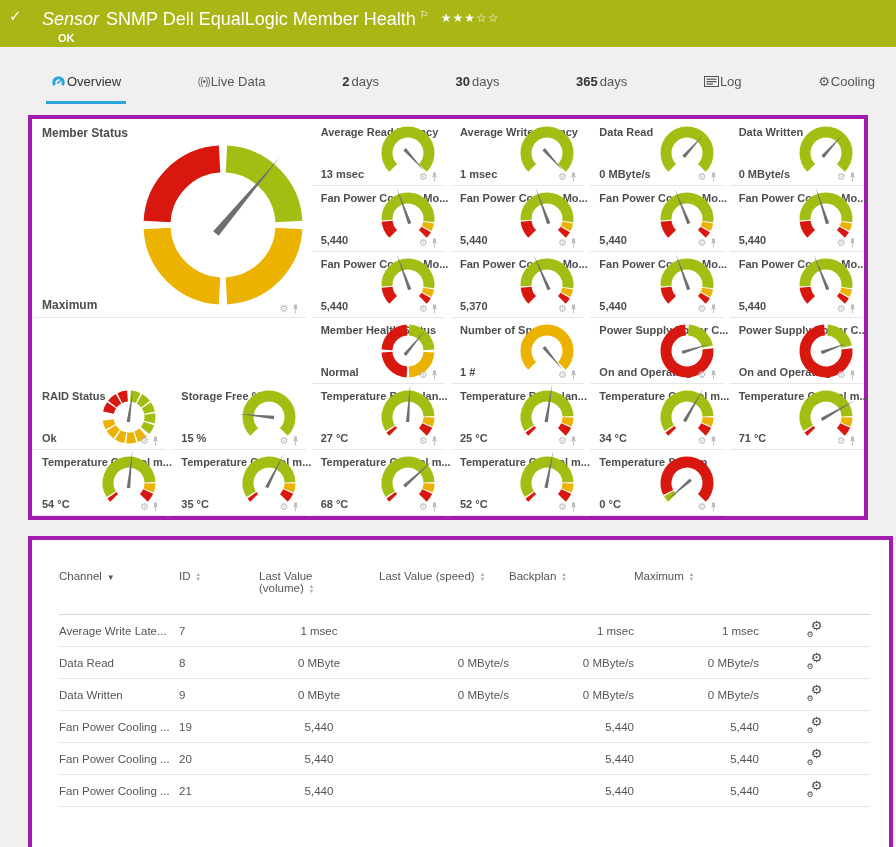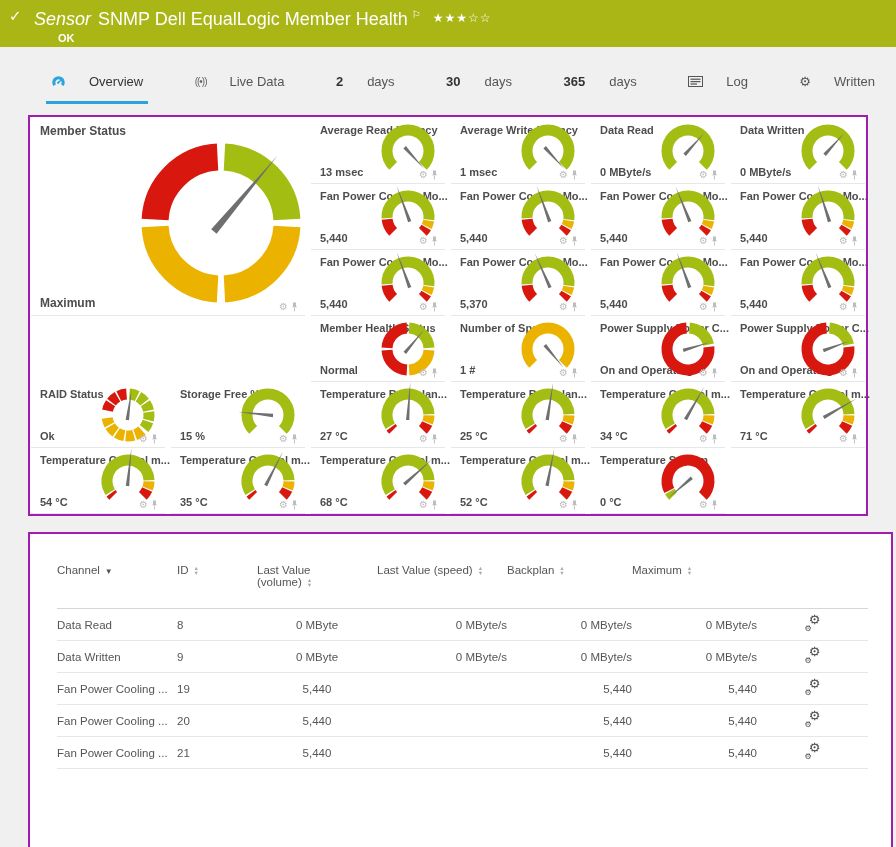--- a/index.html
+++ b/index.html
@@ -4,36 +4,36 @@
 <style>
   html,body{margin:0;padding:0;}
   body{
     width:896px;height:847px;overflow:hidden;background:#f0f0f0;
     font-family:"Liberation Sans","DejaVu Sans",sans-serif;
     -webkit-font-smoothing:antialiased;
   }
   
   .topbar{height:47px;background:#a9b616;color:#fff;position:relative;box-sizing:border-box;padding:5px 0 0 10px;}
   .topbar .check{position:absolute;left:9px;top:7px;font-size:15px;font-weight:700;}
-  .titleline{margin-left:24px;font-size:18px;line-height:20px;white-space:nowrap;}
+  .titleline{margin-left:32px;font-size:18px;line-height:20px;white-space:nowrap;}
   .titleline .kind{font-style:italic;margin-right:7px;}
   .titleline .flag{font-size:10px;vertical-align:super;margin-left:4px;}
   .titleline .stars{font-size:12px;margin-left:12px;letter-spacing:1px;position:relative;top:-3px;}
   .okstatus{margin-left:48px;font-size:11px;font-weight:700;margin-top:1px;}
   
   .tabs{height:57px;display:flex;align-items:flex-end;justify-content:space-between;padding:0 16px 0 46px;}
-  .tab{display:flex;align-items:center;gap:23px;padding:0 5px 12px 5px;border-bottom:3px solid transparent;
+  .tab{display:flex;align-items:center;gap:1px;padding:0 5px 12px 5px;border-bottom:3px solid transparent;
        font-size:13px;color:#555;cursor:pointer;white-space:nowrap;}
   .tab.active{border-bottom-color:#2aa5dc;color:#333;}
   .tab .num{font-weight:700;color:#333;margin-right:1px;}
   .tab .ticon{display:inline-flex;align-items:center;}
   .tab .broadcast{font-size:10px;color:#666;letter-spacing:-1px;}
   .tab .geartxt{font-size:13px;color:#555;}
   
-  .panel{background:#fff;border:2px solid #a21caf;box-sizing:border-box;}
+  .panel{background:#fff;border:4px solid #a21caf;box-sizing:border-box;}
   .gauges{margin:11px 0 0 28px;width:840px;display:grid;grid-template-columns:repeat(6,1fr);
           grid-auto-rows:66px;column-gap:6px;padding:1px 1px 0 1px;}
   .cell{position:relative;border-bottom:1px solid #e7e7e7;}
   .cell.main{grid-column:1/3;grid-row:1/4;}
   .g-title{position:absolute;top:6px;left:9px;font-size:11px;font-weight:700;color:#4d4d4d;white-space:nowrap;z-index:1;}
   .g-value{position:absolute;bottom:5px;left:9px;font-size:11px;font-weight:700;color:#4d4d4d;white-space:nowrap;}
   .cell svg.gauge{position:absolute;top:4px;right:5px;overflow:visible;z-index:2;}
   .cell.main .g-title,.cell.main .g-value{font-size:12px;}
   .cell.main svg.gauge{top:8px;right:auto;left:90px;}
   .g-icons{position:absolute;bottom:3px;right:7px;z-index:3;display:flex;gap:3px;align-items:flex-end;}
@@ -107,21 +107,21 @@
           <rect x="2.5" y="5" width="10" height="1.2" fill="#555"></rect>
           <rect x="2.5" y="7.4" width="6.5" height="1.2" fill="#555"></rect>
         </svg>
       </span>
       <span>Log</span>
     </div>
     <div class="tab">
       <span class="ticon">
         <span class="geartxt">⚙</span>
       </span>
-      <span>Written</span>
+      <span>Cooling</span>
     </div>
   </nav>
 
 <section class="panel gauges" id="gauge-grid">
     <div class="cell main">
       <span class="g-title">Member Status</span>
       <svg class="gauge" width="200" height="190" viewBox="0 0 200 190">
         <path d="M 34.09 93.55 A 66 66 0 0 1 96.55 31.09" fill="none" stroke="#d8170f" stroke-width="27"></path>
         <path d="M 103.45 31.09 A 66 66 0 0 1 165.91 93.55" fill="none" stroke="#a3bd13" stroke-width="27"></path>
         <path d="M 165.91 100.45 A 66 66 0 0 1 103.45 162.91" fill="none" stroke="#ecb200" stroke-width="27"></path>
@@ -641,20 +641,29 @@
               <span>▼</span>
             </span></th>
         <th class="t-max"><span>Maximum</span><span class="sort">
               <span>▲</span>
               <span>▼</span>
             </span></th>
         <th></th>
       </tr>
     </thead>
     <tbody id="channel-rows">
+        <tr>
+          <td class="t-channel">Average Write Late...</td>
+          <td class="t-id">7</td>
+          <td class="t-vol">1 msec</td>
+          <td class="t-speed"></td>
+          <td class="t-min">1 msec</td>
+          <td class="t-max">1 msec</td>
+          <td class="t-edit"><span class="chedit"><span class="g1">⚙</span><span class="g2">⚙</span></span></td>
+        </tr>
         <tr>
           <td class="t-channel">Data Read</td>
           <td class="t-id">8</td>
           <td class="t-vol">0 MByte</td>
           <td class="t-speed">0 MByte/s</td>
           <td class="t-min">0 MByte/s</td>
           <td class="t-max">0 MByte/s</td>
           <td class="t-edit"><span class="chedit"><span class="g1">⚙</span><span class="g2">⚙</span></span></td>
         </tr>
         <tr>

